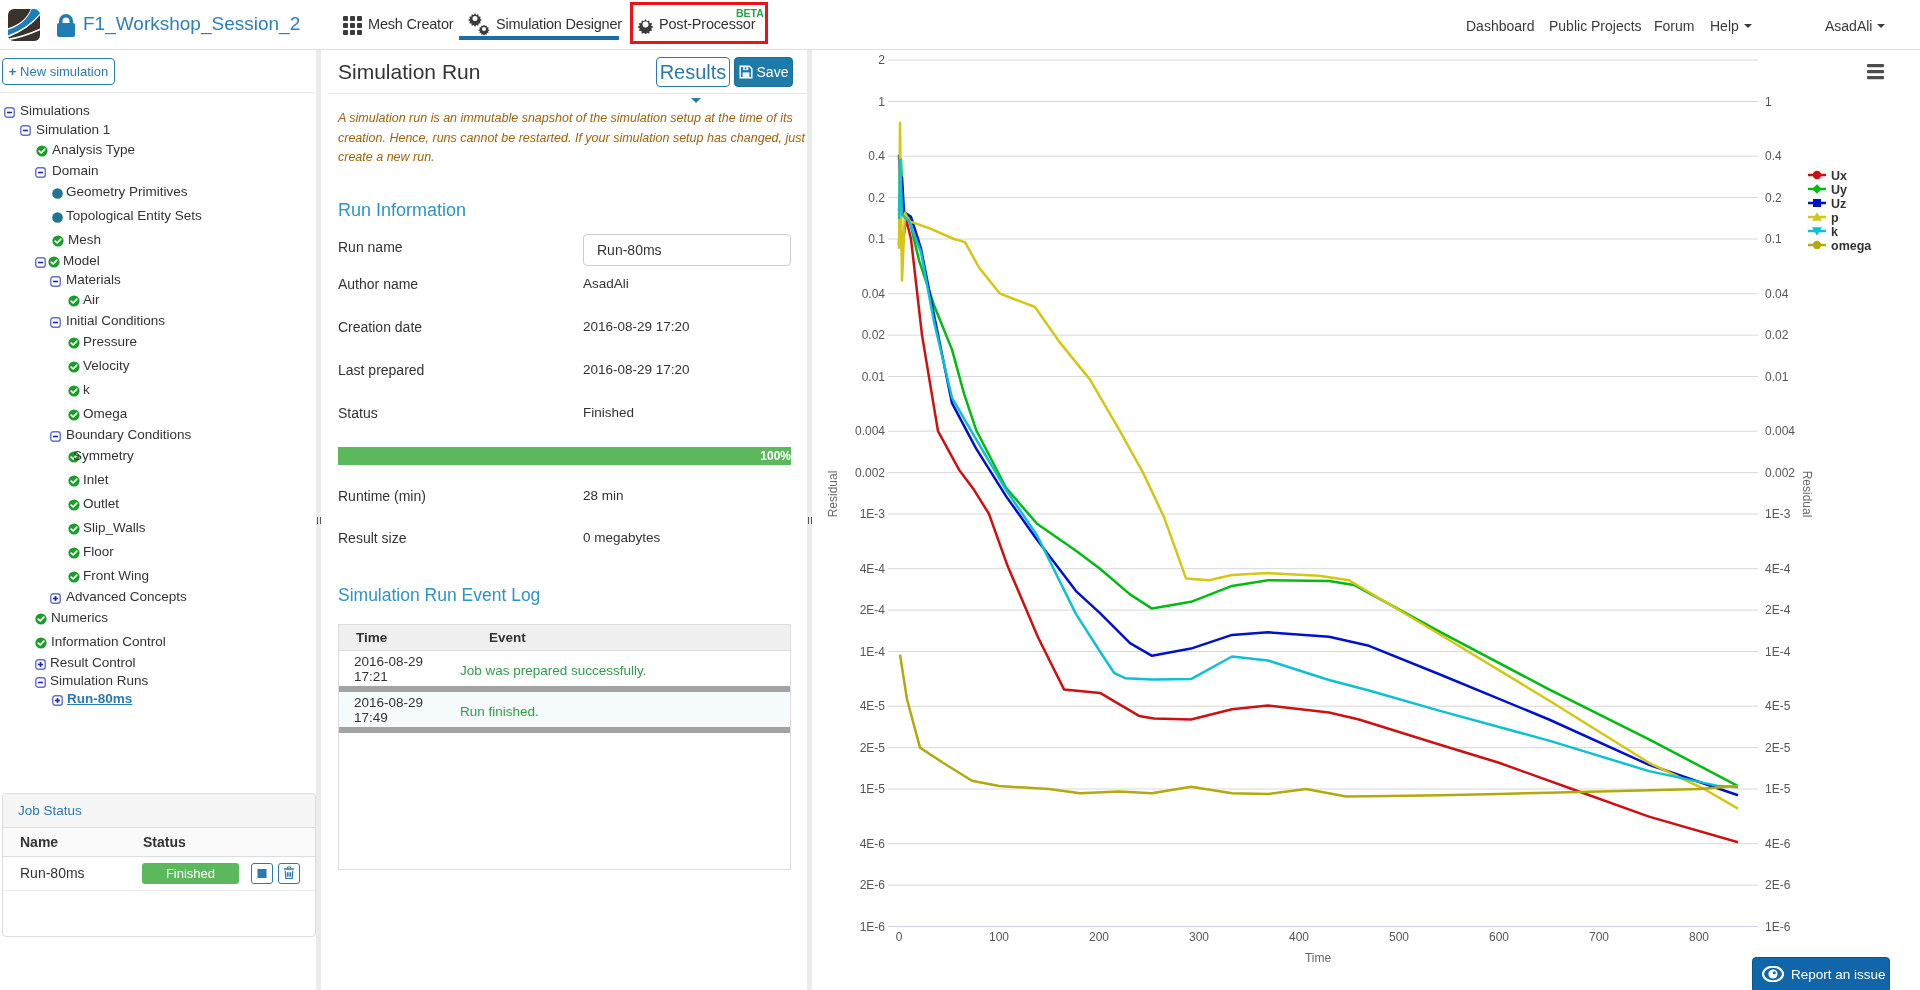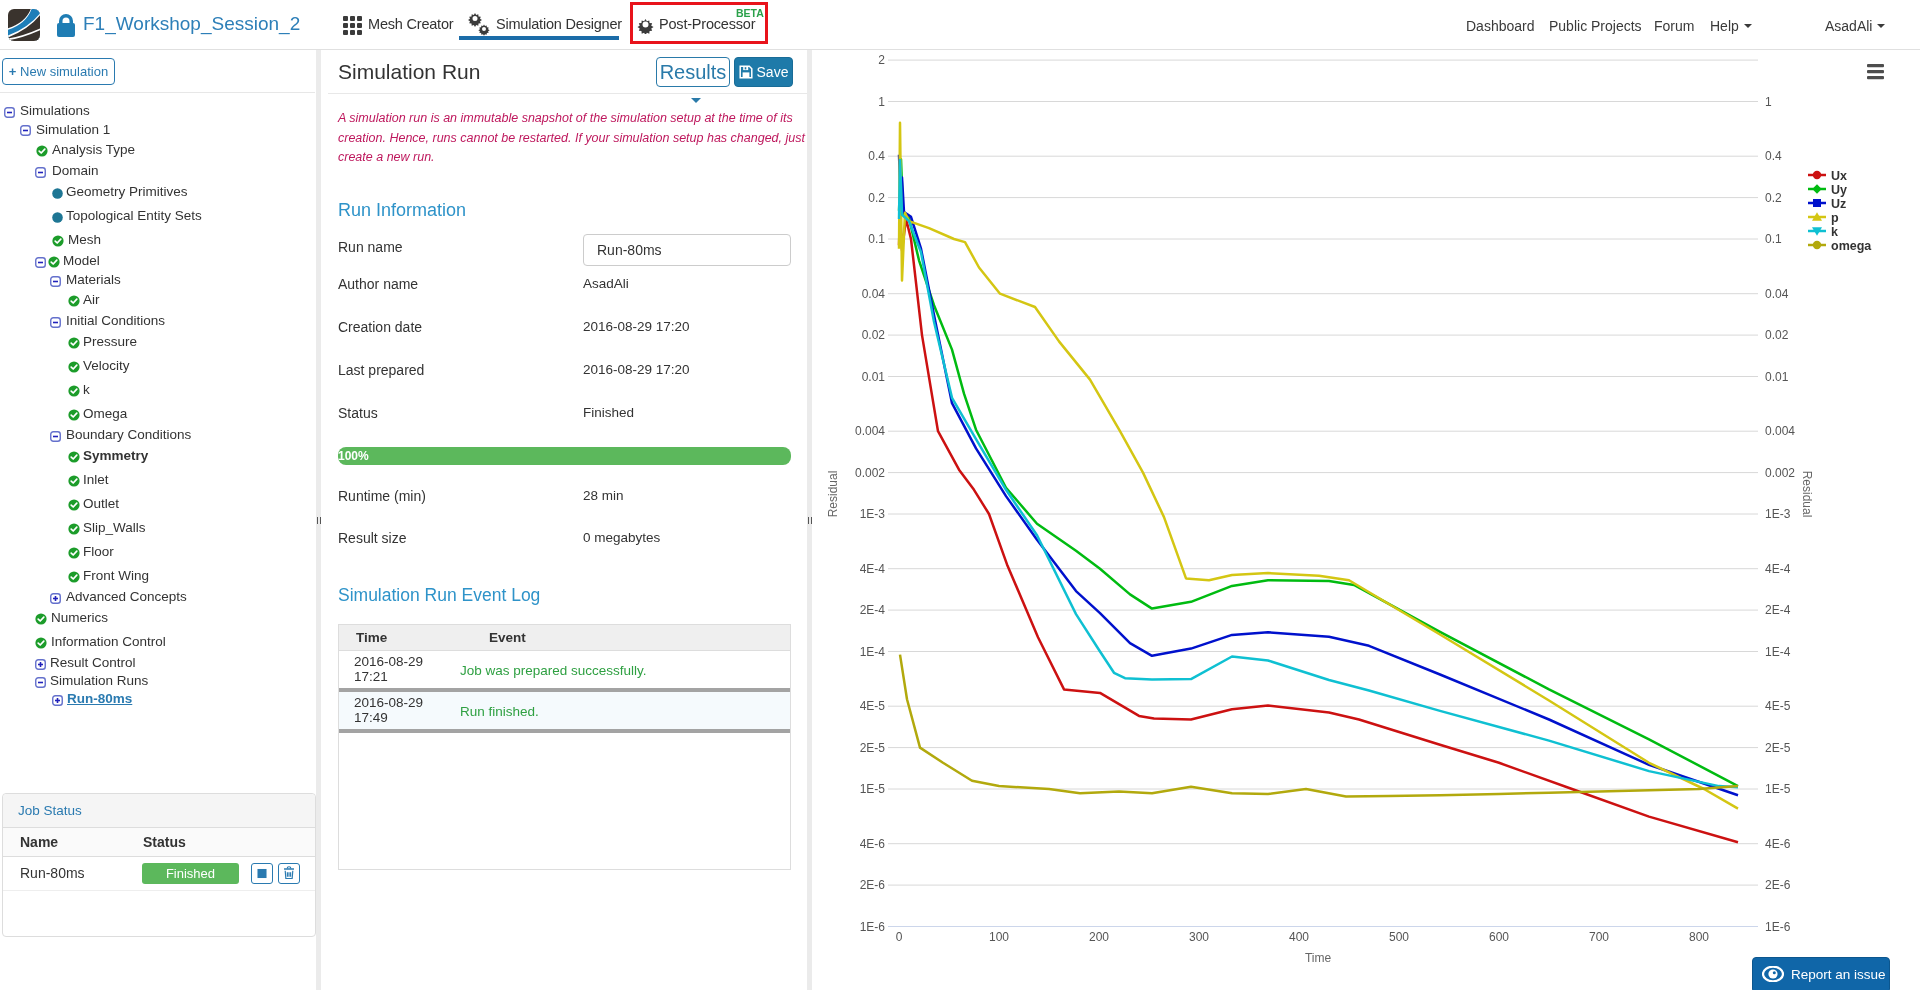--- a/index.html
+++ b/index.html
@@ -38,31 +38,31 @@
 .jbtn { position:absolute; width:22px; height:21px; border:1px solid #2a7ab0; border-radius:3px; }
 
 #mid { position:absolute; left:321px; top:50px; width:486px; height:940px; background:#fff; }
 #mtitle { position:absolute; left:17px; top:10px; font-size:21px; color:#333; }
 #mhr { position:absolute; left:7px; top:43px; width:479px; height:1px; background:#e8e8e8; }
 #btnResults { position:absolute; left:335px; top:7px; width:74px; height:30px; border:1px solid #2a7aa9;
   border-radius:4px; color:#2a7aa9; font-size:20px; text-align:center; line-height:28px; background:#fff; }
 #btnSave { position:absolute; left:413px; top:7px; width:59px; height:30px; background:#1e7aa9;
   border:1px solid #196c97; border-radius:4px; color:#fff; font-size:14px; text-align:center; line-height:28px; }
 #mdesc { position:absolute; left:17px; top:59px; width:475px; font-size:12.5px; font-style:italic;
-  line-height:19.5px; color:#be185d; }
+  line-height:19.5px; color:#a16207; }
 .mh2 { position:absolute; left:17px; font-size:18px; color:#2e93c9; }
 .flabel { position:absolute; left:17px; font-size:14px; color:#333; }
 .fvalue { position:absolute; left:262px; font-size:13.5px; color:#333; }
 #runinput { position:absolute; left:262px; top:184px; width:208px; height:32px; border:1px solid #ccc;
   border-radius:4px; font-size:14px; color:#333; line-height:30px; padding-left:13px; }
 #prog { position:absolute; left:17px; top:397px; width:453px; height:18px; background:#5cb85c;
-  border-radius:8px; color:#fff; font-size:12px; font-weight:bold; text-align:left; line-height:18px; }
+  border-radius:0; color:#fff; font-size:12px; font-weight:bold; text-align:right; line-height:18px; }
 #evtbl { position:absolute; left:17px; top:574px; width:453px; height:246px; border:1px solid #ddd; }
 #evhead { height:26px; background:#efefef; border-bottom:1px solid #ddd; font-size:13.5px; font-weight:bold; }
-.evrow { height:41px; border-bottom:4px solid #a3a3a3; font-size:13.5px; }
+.evrow { height:41px; border-bottom:6px solid #a3a3a3; font-size:13.5px; }
 .evgreen { color:#2fa042; }
 
 #chart { position:absolute; left:810px; top:50px; width:1110px; height:940px; background:#fff; }
 #legend { position:absolute; left:1806px; top:167px; font-size:12px; font-weight:bold; color:#333; }
 #burger { position:absolute; left:1866px; top:64px; }
 #report { position:absolute; left:1752px; top:957px; width:138px; height:36px; white-space:nowrap; overflow:hidden; background:#1066a8;
   border:1px solid #0c568e; border-radius:4px; color:#fff; font-size:13.5px; line-height:33px; }
 </style>
 </head>
 <body>
@@ -218,21 +218,21 @@
 <div class="trow" style="left:83px;top:356px;">Omega</div>
 <svg class="tico" style="left:50px;top:380.5px" width="11" height="11" viewBox="0 0 11 11">
         <rect x="0.75" y="0.75" width="9.5" height="9.5" rx="2.5" fill="#fff" stroke="#6470cc" stroke-width="1.4"></rect>
         <line x1="3" y1="5.5" x2="8" y2="5.5" stroke="#2222bb" stroke-width="1.6"></line>
       </svg>
 <div class="trow" style="left:66px;top:377px;">Boundary Conditions</div>
 <svg class="tico" style="left:68px;top:401px" width="12" height="12" viewBox="0 0 12 12">
         <circle cx="6" cy="6" r="5.6" fill="#1c9c2a"></circle>
         <path d="M3.2,6.1 L5.2,8 L8.8,4.2" fill="none" stroke="#fff" stroke-width="1.7" stroke-linecap="round" stroke-linejoin="round"></path>
       </svg>
-<div class="trow" style="left:83px;top:398px;font-weight:bold;">Symmetry</div>
+<div class="trow" style="left:73px;top:398px;">Symmetry</div>
 <svg class="tico" style="left:68px;top:425px" width="12" height="12" viewBox="0 0 12 12">
         <circle cx="6" cy="6" r="5.6" fill="#1c9c2a"></circle>
         <path d="M3.2,6.1 L5.2,8 L8.8,4.2" fill="none" stroke="#fff" stroke-width="1.7" stroke-linecap="round" stroke-linejoin="round"></path>
       </svg>
 <div class="trow" style="left:83px;top:422px;">Inlet</div>
 <svg class="tico" style="left:68px;top:449px" width="12" height="12" viewBox="0 0 12 12">
         <circle cx="6" cy="6" r="5.6" fill="#1c9c2a"></circle>
         <path d="M3.2,6.1 L5.2,8 L8.8,4.2" fill="none" stroke="#fff" stroke-width="1.7" stroke-linecap="round" stroke-linejoin="round"></path>
       </svg>
 <div class="trow" style="left:83px;top:446px;">Outlet</div>

